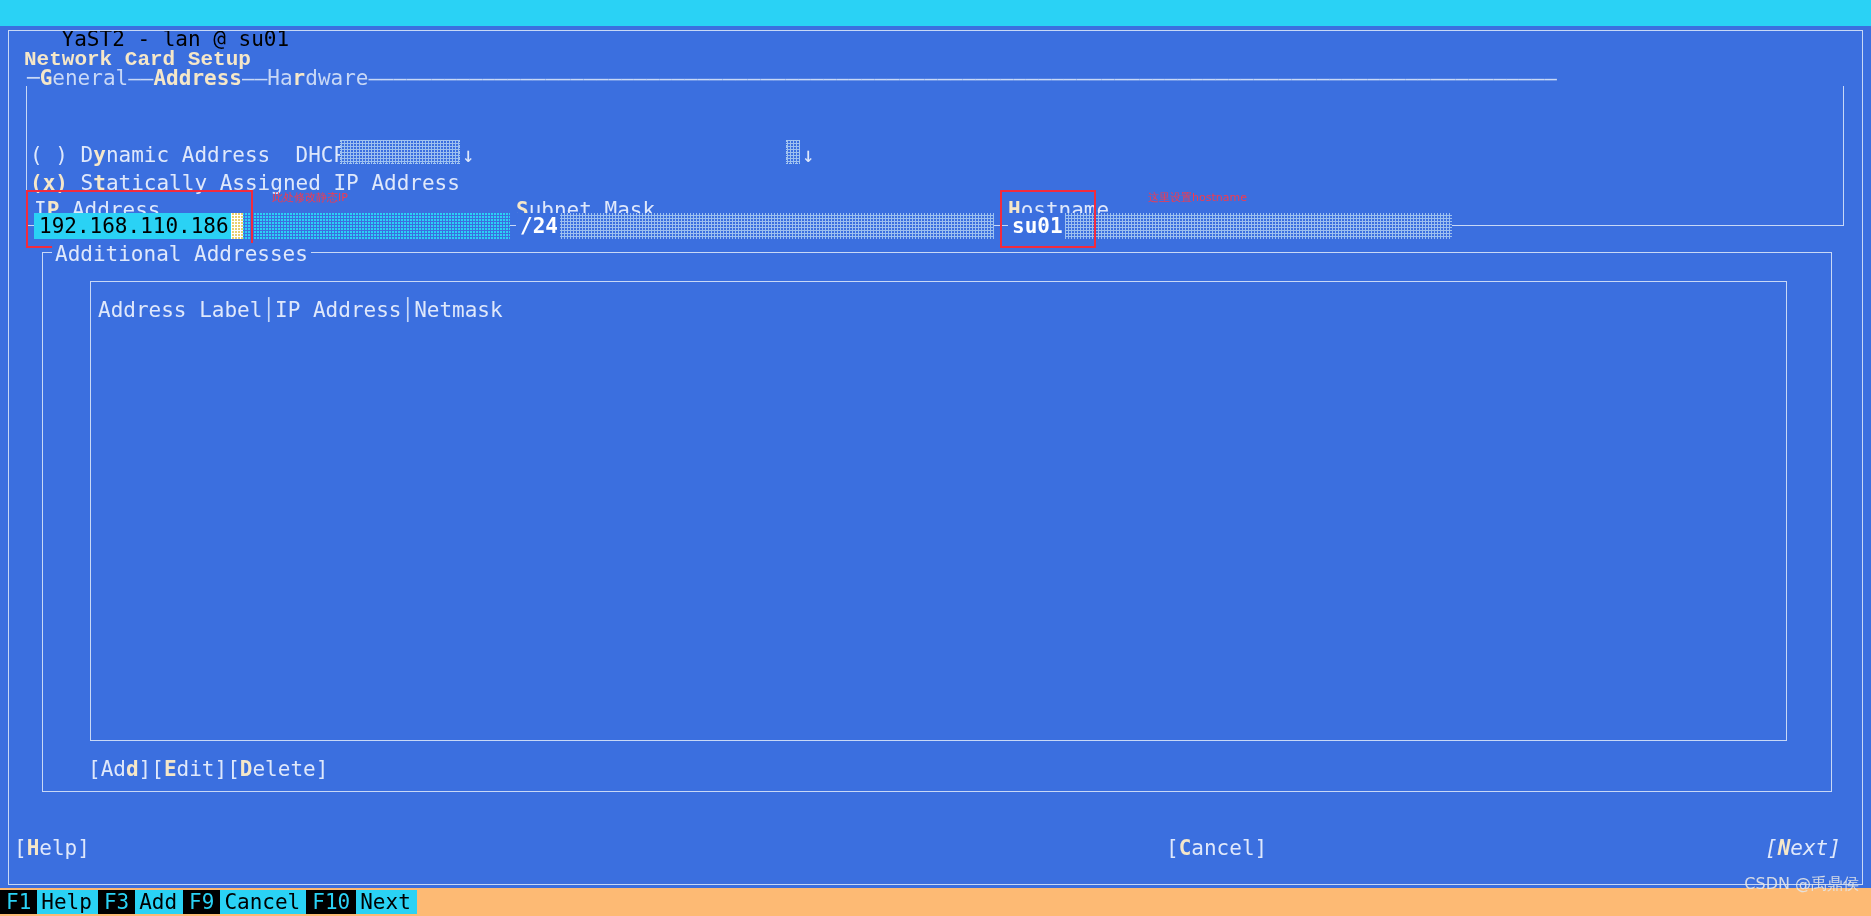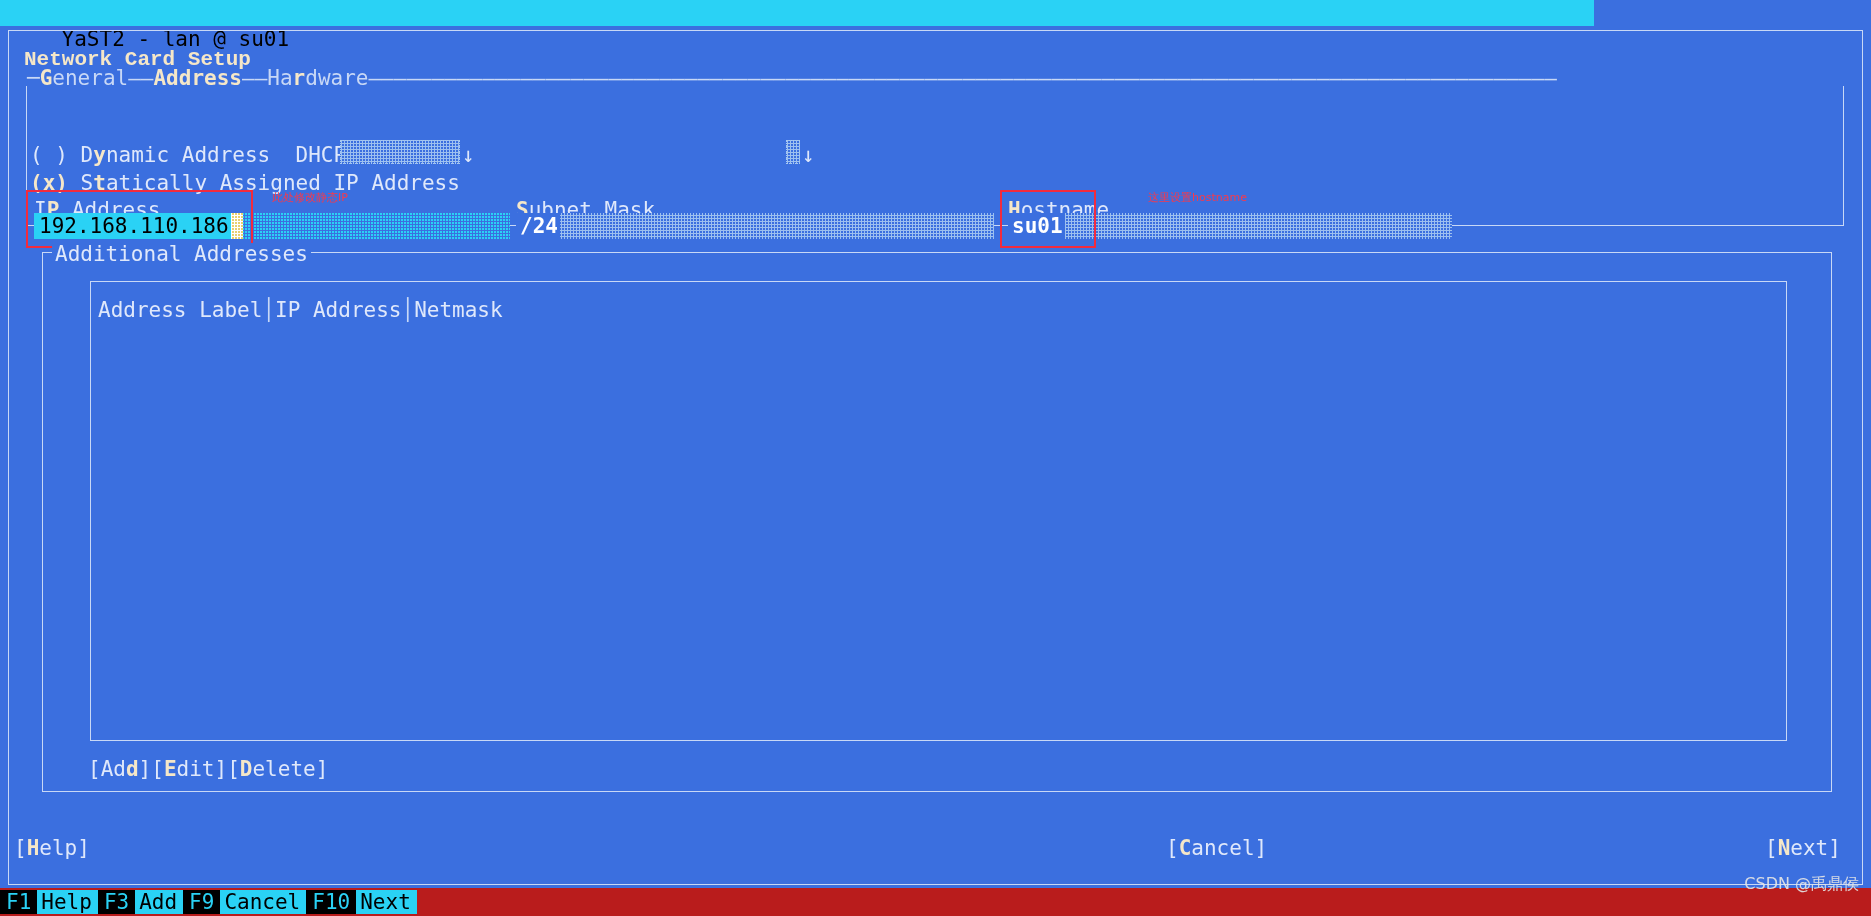--- a/index.html
+++ b/index.html
@@ -16,21 +16,21 @@
     -webkit-font-smoothing: none;
   }
   .screen {
     position: absolute; inset: 0;
     background: #3b6fdf;
   }
 
   
   .titlebar {
     position: absolute; left: 0; top: 0;
-    width: 1594px; height: 26px;
+    width: 1871px; height: 26px;
     background: #2ad2f5;
     color: #000000;
     font-size: 21px;
     line-height: 26px;
     padding-left: 11px;
     box-sizing: border-box;
     white-space: pre;
   }
 
   
@@ -211,21 +211,21 @@
     position: absolute;
     color: #dfe8fb;
     white-space: pre;
   }
 
   
   .fkeybar {
     position: absolute;
     left: 0; top: 888px;
     width: 1871px; height: 28px;
-    background: #b91c1c;
+    background: #fdba74;
     line-height: 28px;
     font-size: 21px;
     white-space: pre;
     color: #000000;
   }
   .fkeybar .k {
     background: #000000;
     color: #2ad2f5;
     padding: 0 6px;
   }
@@ -296,19 +296,19 @@
 
   <div class="table"></div>
   <div class="thead"><span>Address Label</span><span class="sep">│</span><span>IP Address</span><span class="sep">│</span><span>Netmask</span></div>
 
   <div class="btnrow"><span><span>[Ad</span><span class="hk">d</span><span>]</span></span><span><span>[</span><span class="hk">E</span><span>dit]</span></span><span><span>[</span><span class="hk">D</span><span>elete]</span></span></div>
 
   <div class="bbtn" style="left:14px; top:834px;"><span>[</span><span class="hk">H</span><span>elp]</span></div>
 
   <div class="bbtn" style="left:1166px; top:834px;"><span>[</span><span class="hk">C</span><span>ancel]</span></div>
 
-  <div class="bbtn" style="left:1765px; top:834px;"><span>[</span><span class="hk">N</span><span>ext]</span></div>
+  <div class="bbtn" style="left:1765px; top:834px;font-style:italic;"><span>[</span><span class="hk">N</span><span>ext]</span></div>
 
   <div class="fkeybar"><span class="k">F1</span><span class="l">Help</span><span class="k">F3</span><span class="l">Add</span><span class="k">F9</span><span class="l">Cancel</span><span class="k">F10</span><span class="l">Next</span></div>
 
   <div class="watermark">CSDN @禹鼎侯</div>
 
 </div>
 
 </body></html>

